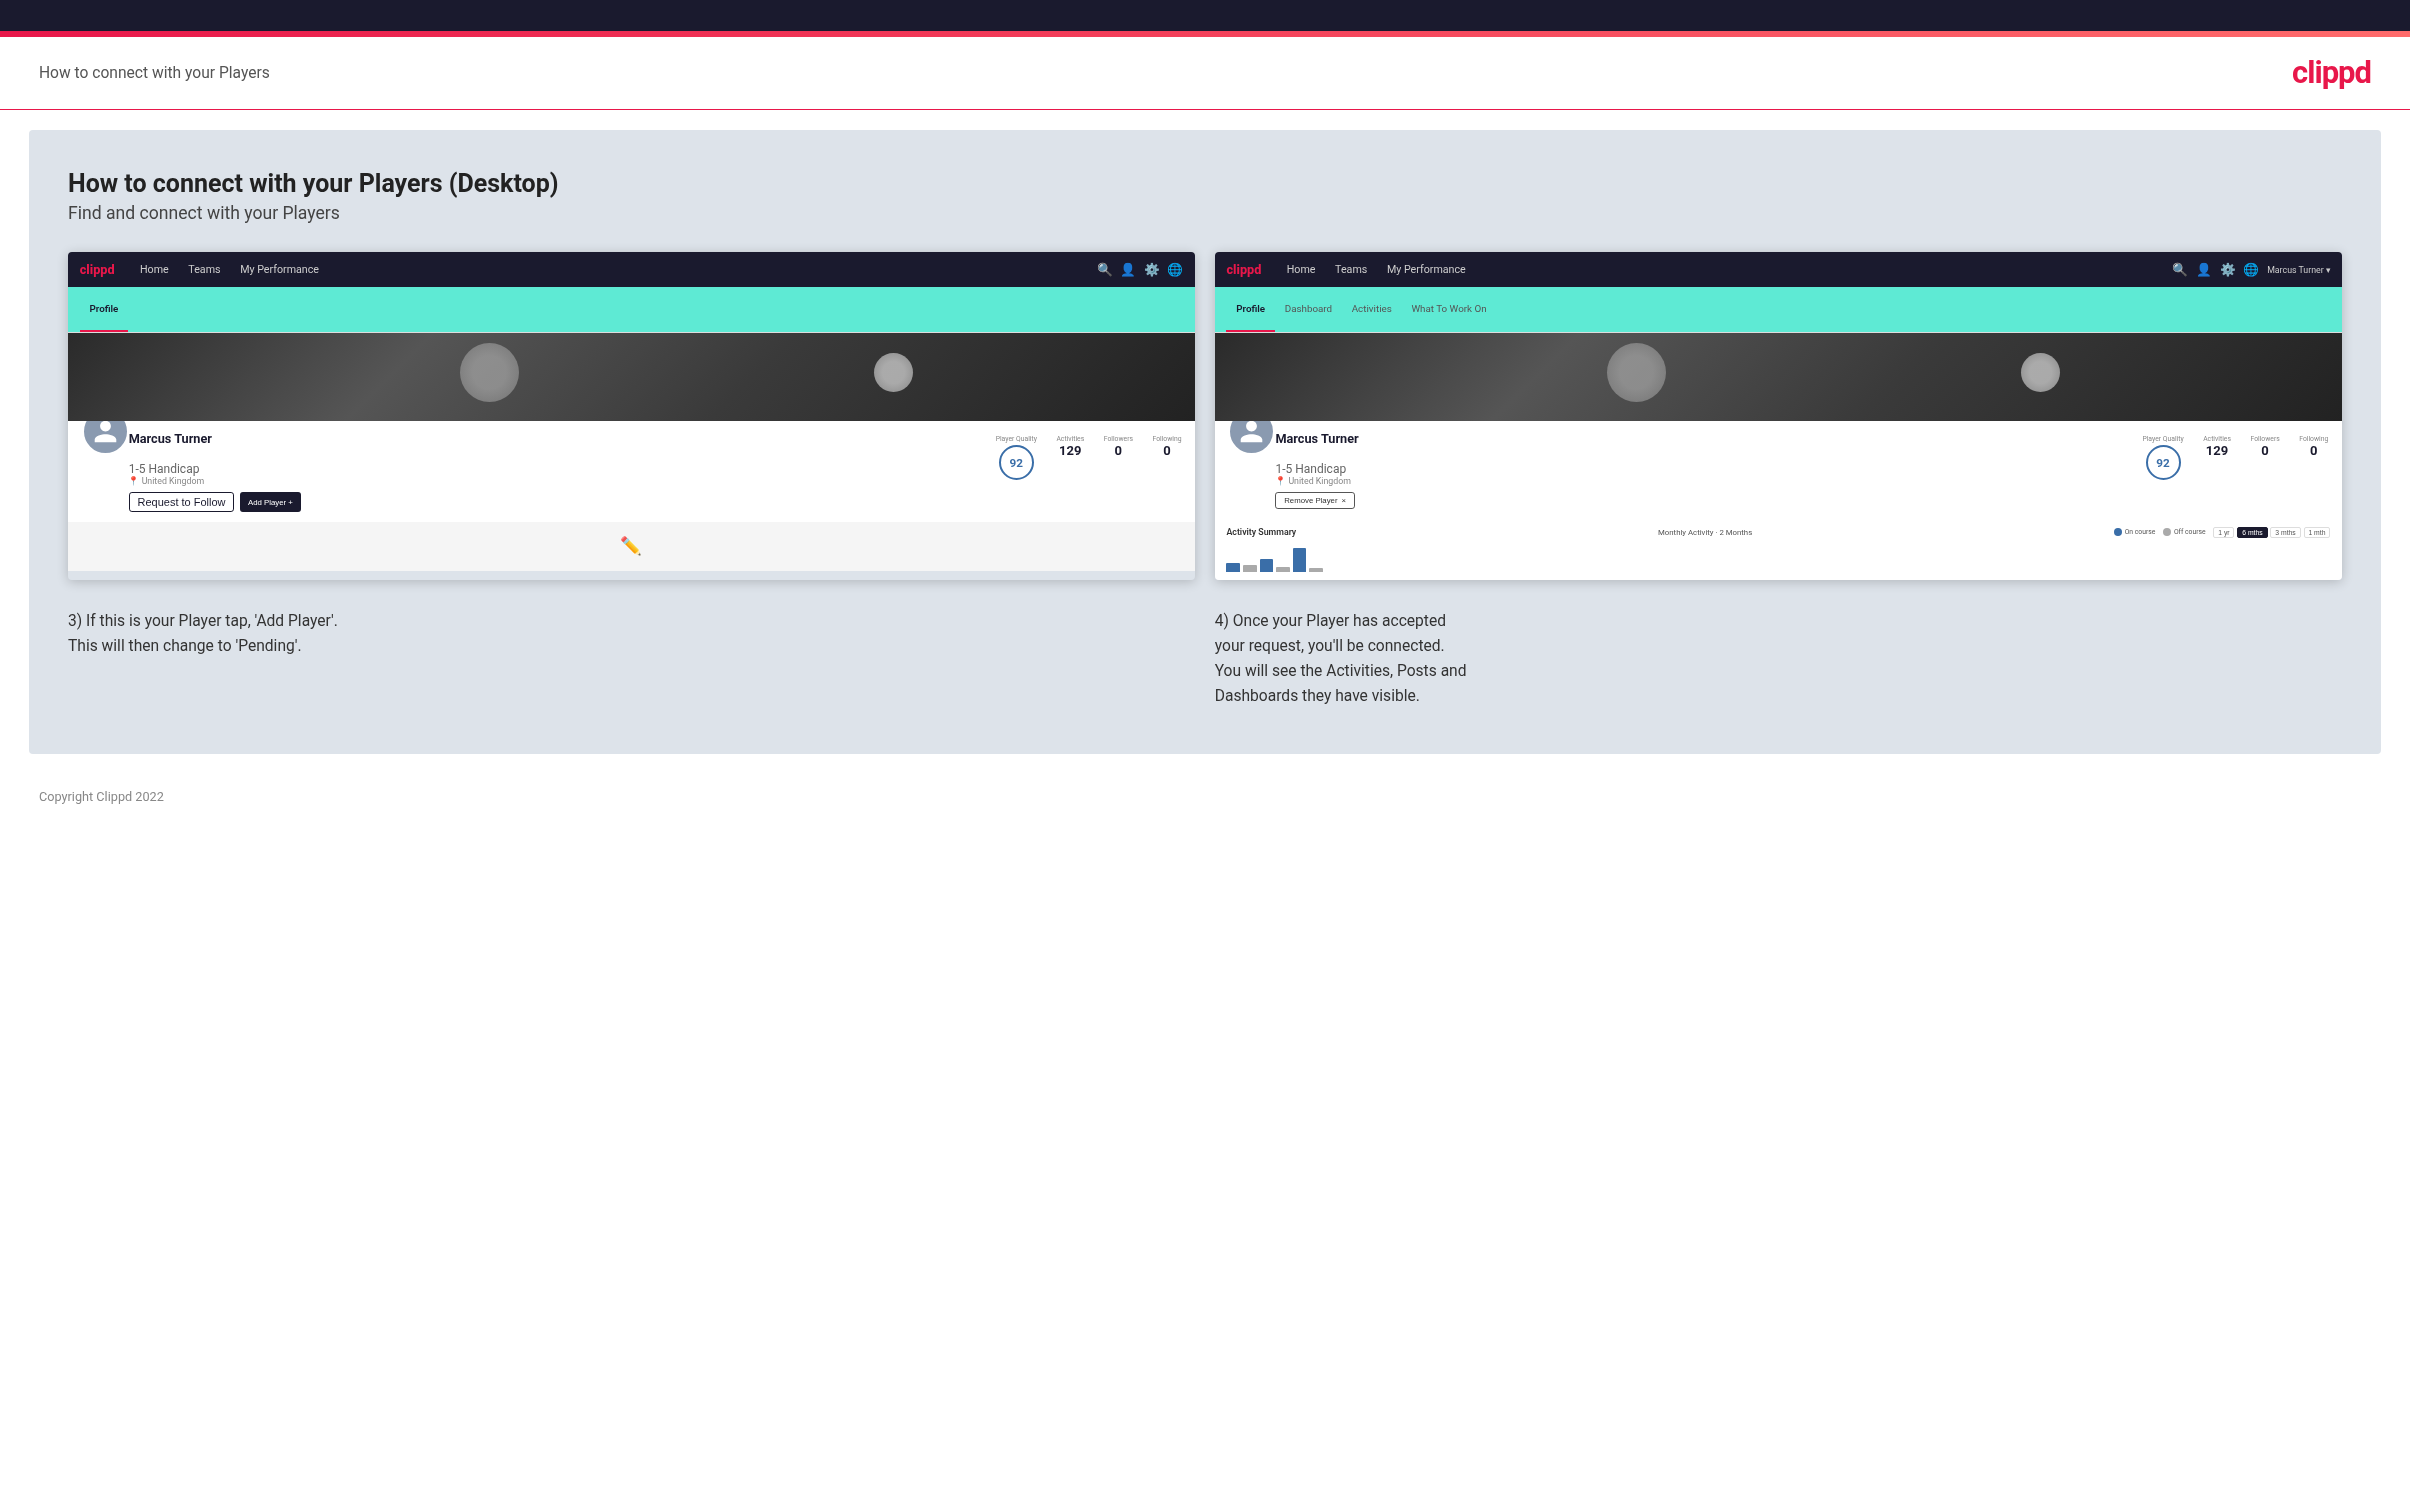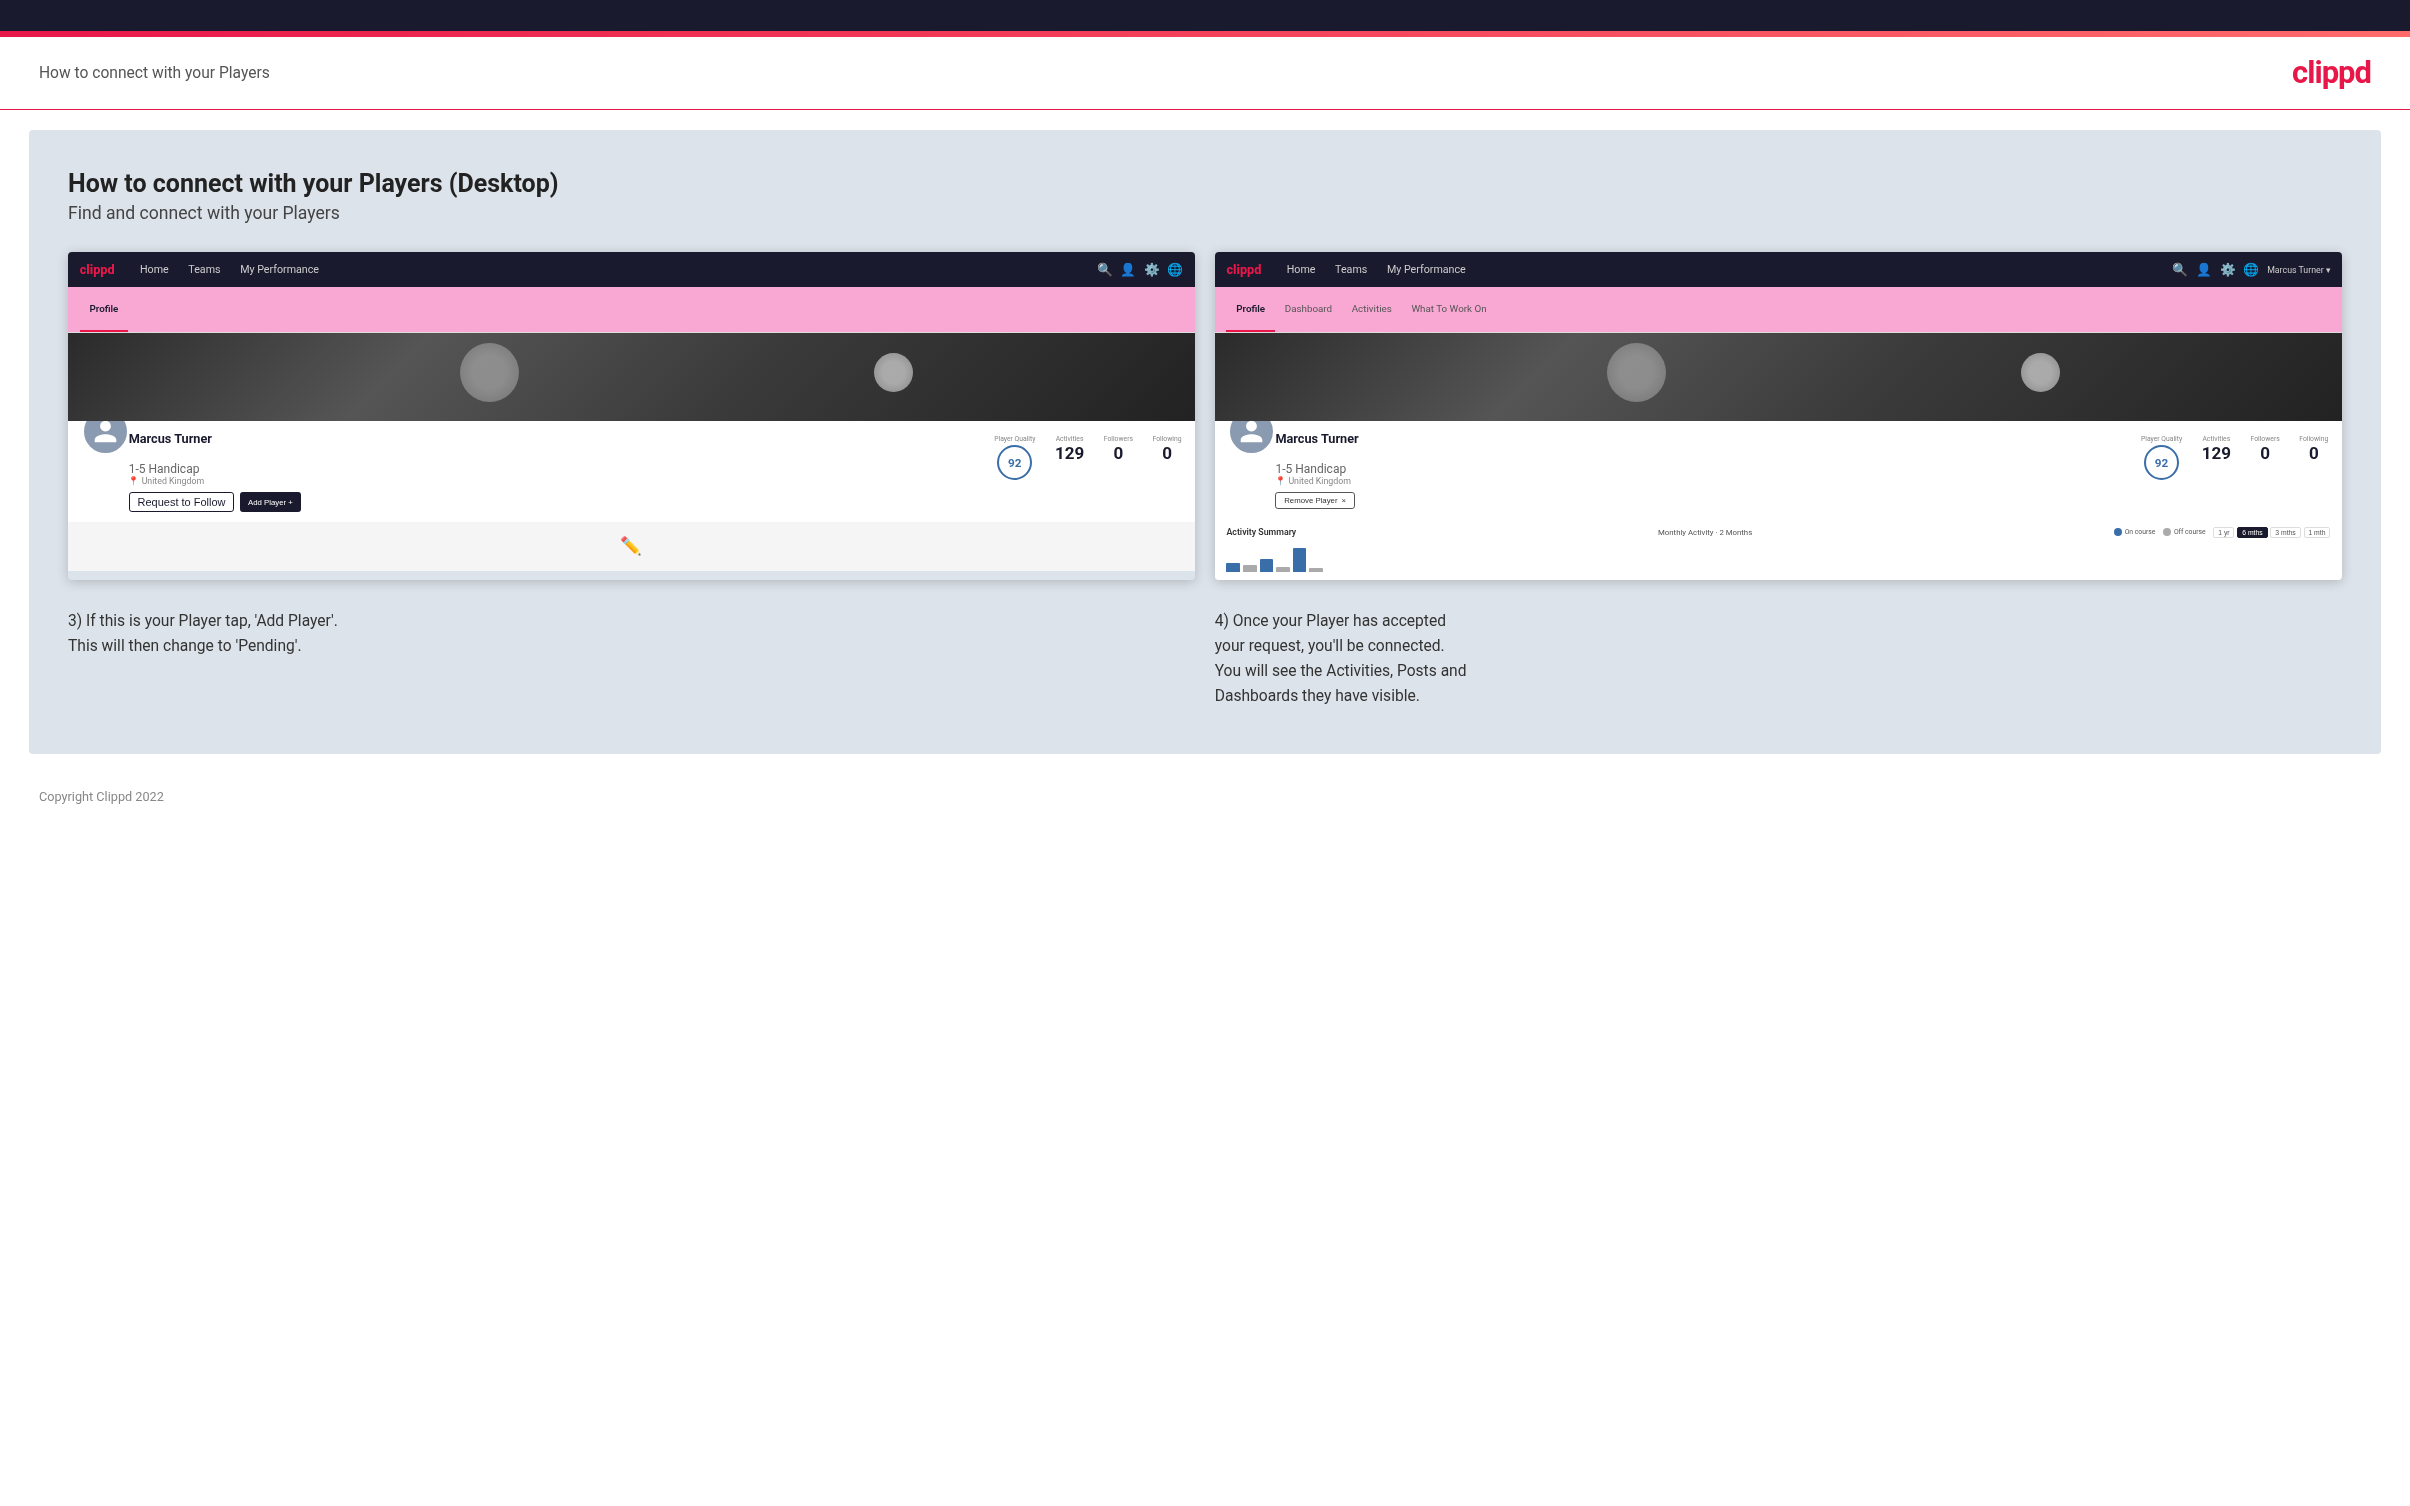--- a/index.html
+++ b/index.html
@@ -93,21 +93,21 @@
       display: flex;
       align-items: center;
       gap: 7.8px;
     }
     .app-nav-icon {
       color: #ccc;
       font-size: 12.7px;
       cursor: pointer;
     }
     .app-tab-bar {
-      background: #f9a8d4;
+      background: #5eead4;
       border-bottom: 1px solid #ddd;
       display: flex;
       padding: 0 11.7px;
       height: 46px;
     }
     .app-tab {
       font-size: 9.8px;
       color: #555;
       padding: 0 9.8px;
       height: 100%;
@@ -225,21 +225,21 @@
       justify-content: flex-end;
     }
     .stat-item {
       text-align: center;
     }
     .stat-label {
       font-size: 6.8px;
       color: #888;
     }
     .stat-value {
-      font-size: 17px;
+      font-size: 13px;
       font-weight: 700;
       color: #1a1a2e;
     }
     .quality-circle {
       width: 35px;
       height: 35px;
       border-radius: 50%;
       border: 2.9px solid #3a6ea8;
       display: flex;
       align-items: center;

